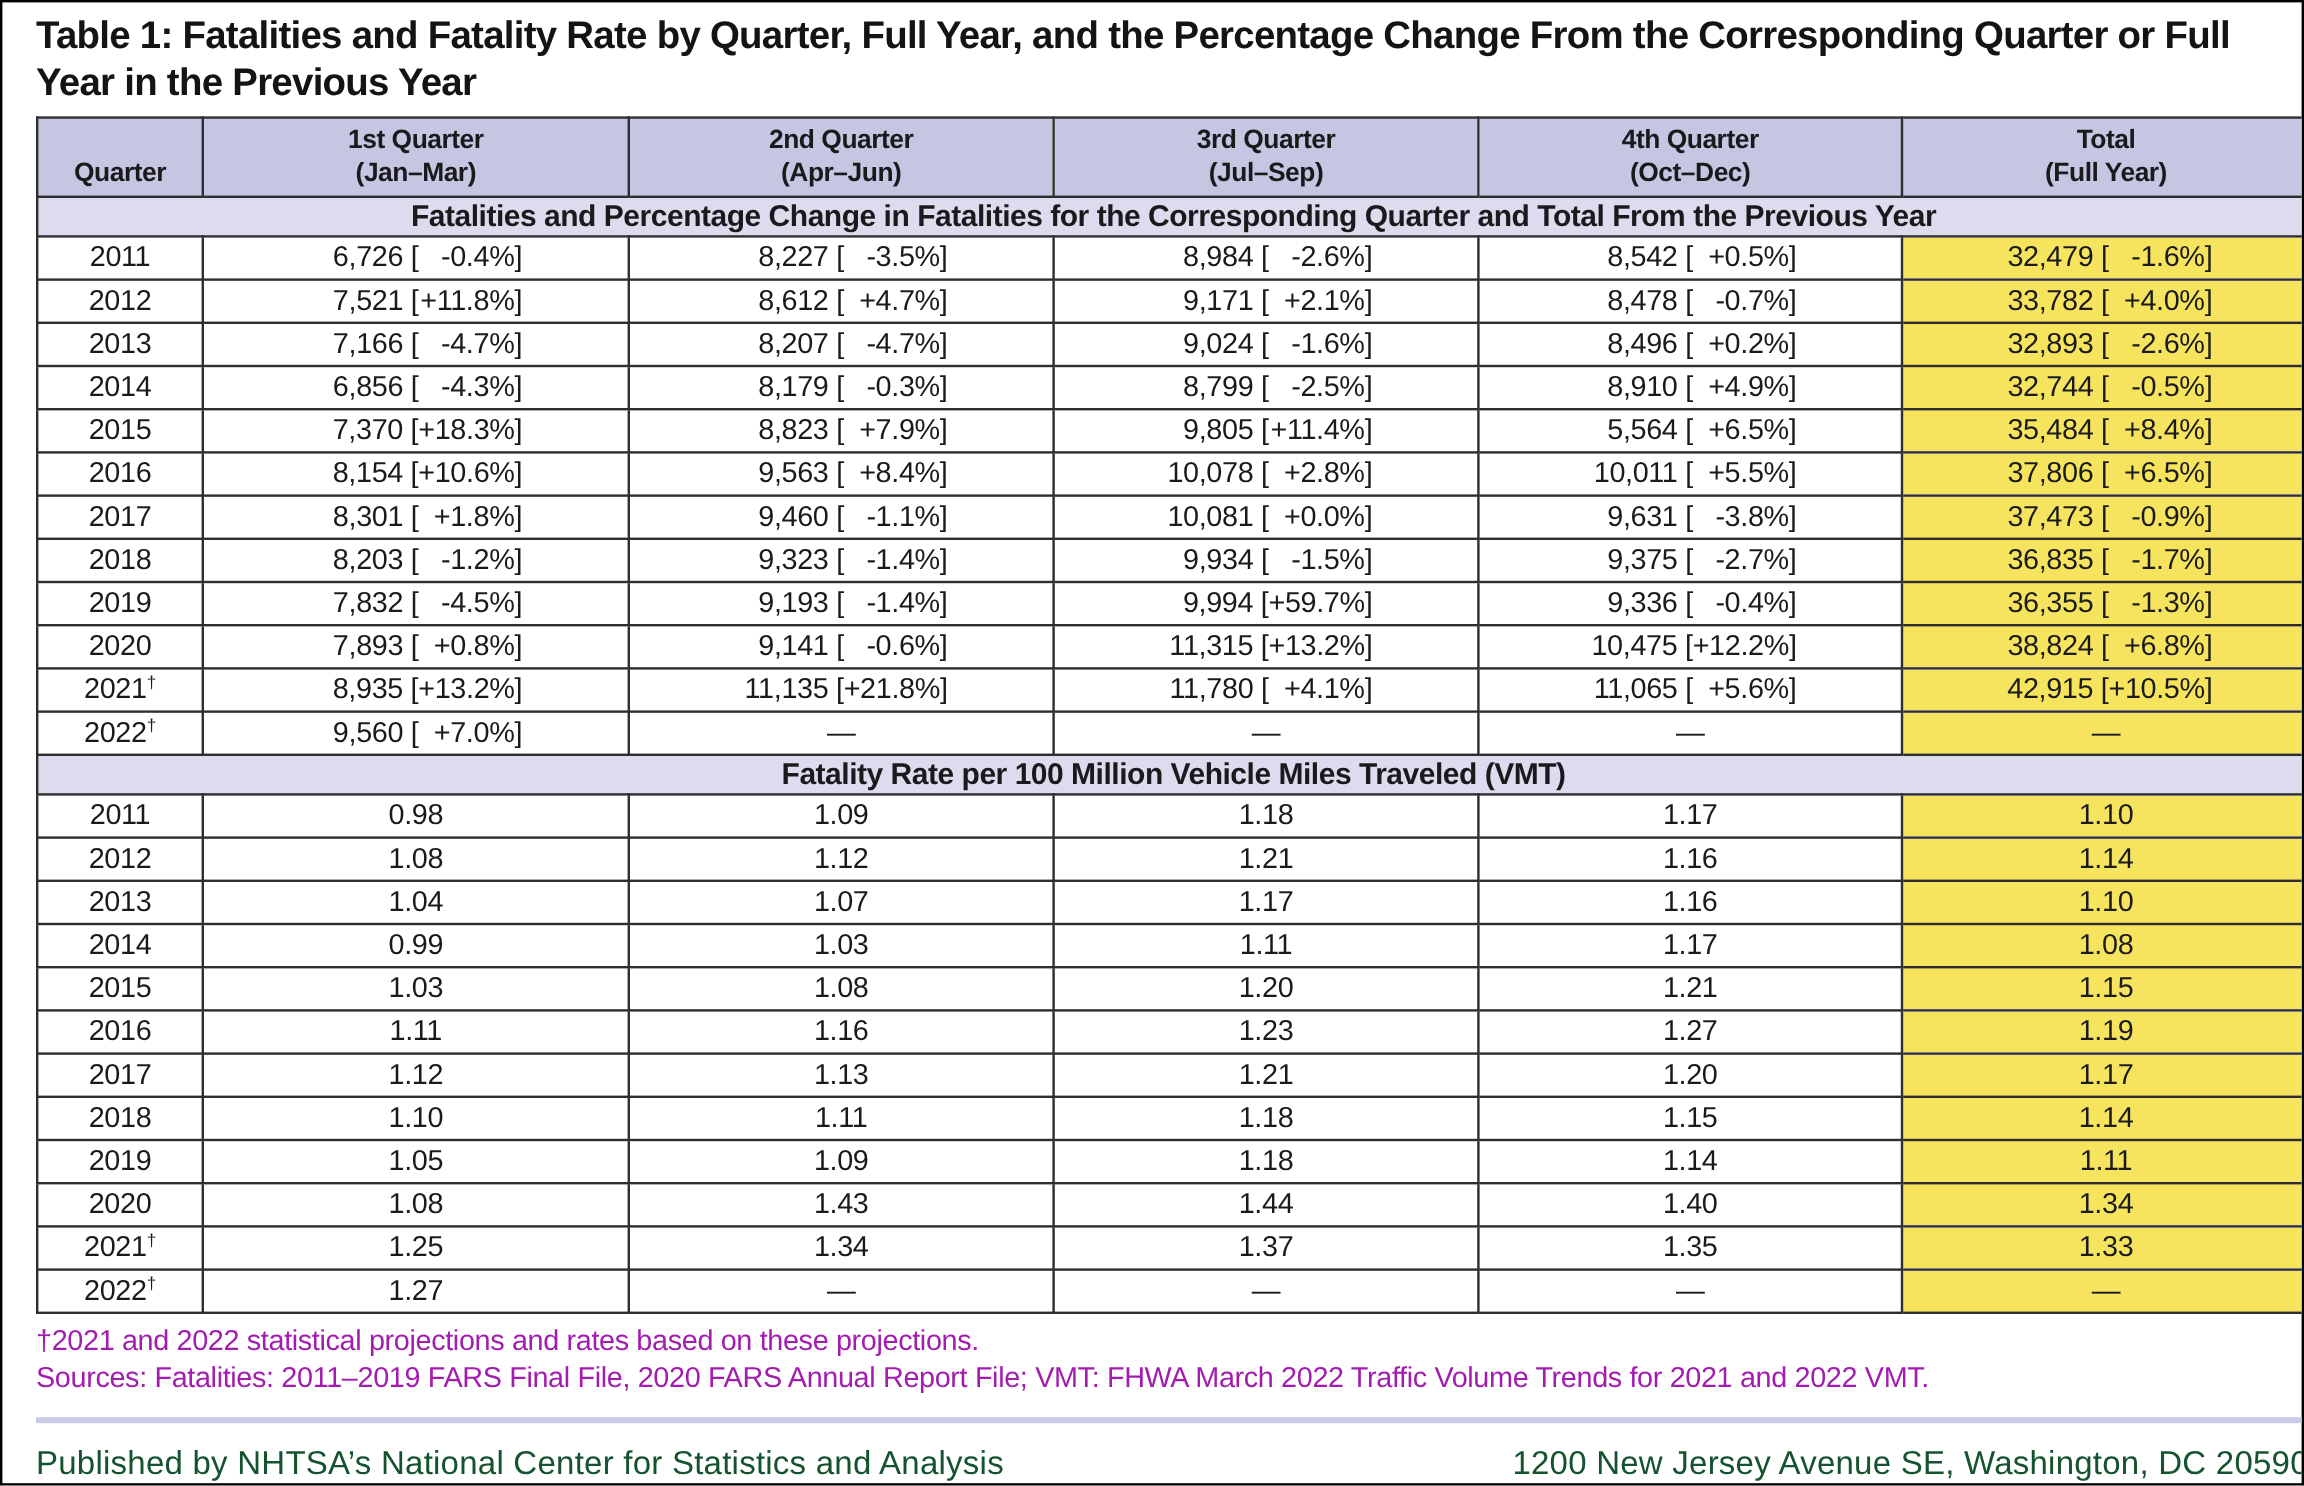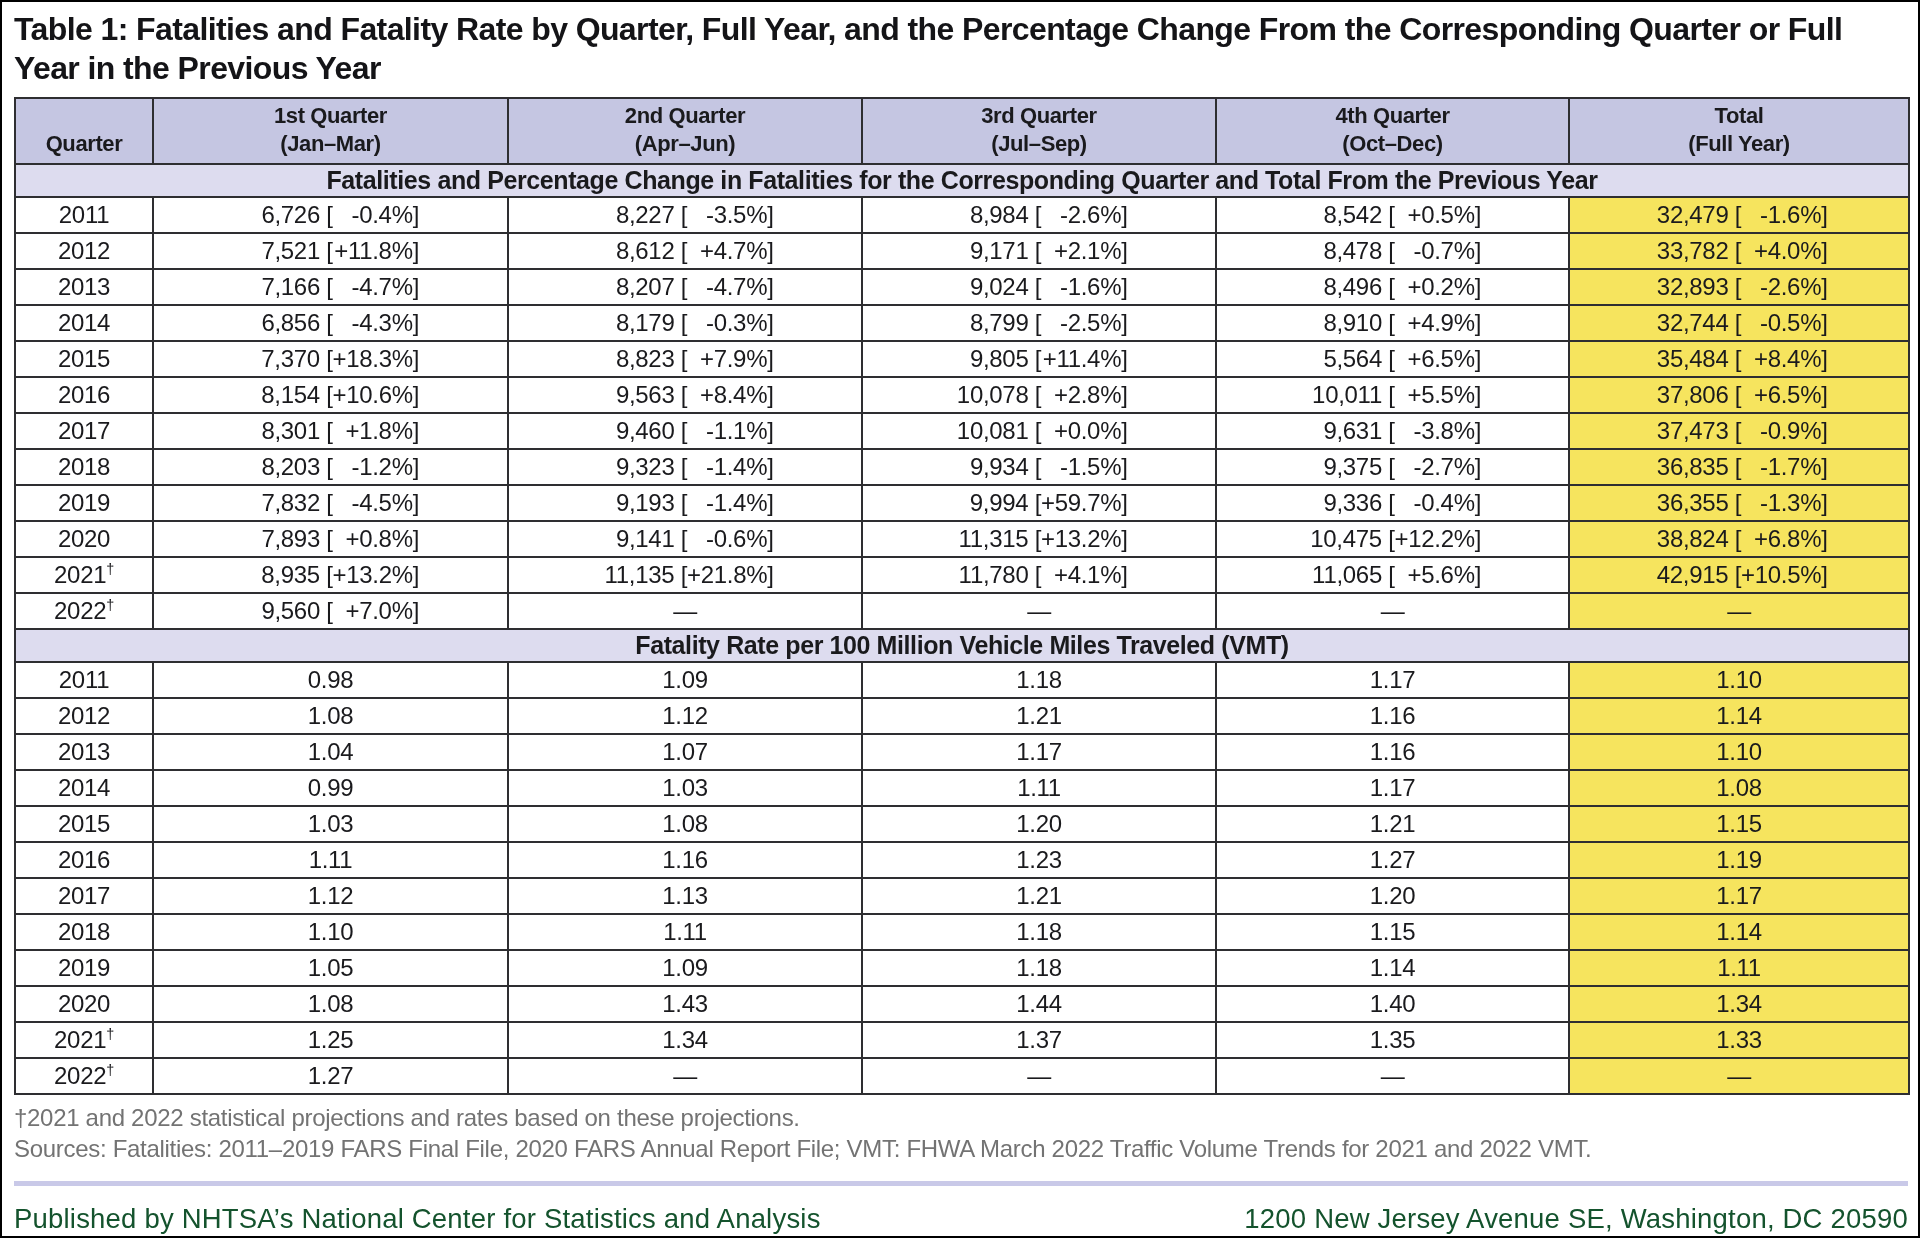--- a/index.html
+++ b/index.html
@@ -9,21 +9,21 @@
     --border-col:#2e2e31;
     --text-col:#1a1a1d;
     --divider-col:#c9c9e8;
   }
   *{box-sizing:border-box;margin:0;padding:0;}
   html,body{background:#888;}
   .page{
     width:1920px;height:1238px;
     background:#fff;
     border:2px solid #000;
-    padding:6px 12px 0 12px;
+    padding:6px 12px 0 28px;
     font-family:"Liberation Sans", sans-serif;
     color:var(--text-col);
     position:relative;
     overflow:hidden;
   }
   .title{
     font-size:32px;
     font-weight:700;
     letter-spacing:-0.6px;
     line-height:1.22;
@@ -72,21 +72,21 @@
   td.total{background:var(--total-bg);}
   td.year sup{font-size:60%;vertical-align:super;line-height:0;}
   .fwrap{display:inline-flex;align-items:baseline;}
   .fnum{min-width:78px;text-align:right;}
   .fpct{min-width:80px;text-align:right;}
   .footnotes{
     margin-top:7px;
     font-size:24px;
     letter-spacing:-0.3px;
     line-height:1.3;
-    color:#737373;
+    color:#a21caf;
   }
   .divider{
     height:5px;
     background:var(--divider-col);
     margin-top:17px;
     width:1894px;
   }
   .footer{
     display:flex;
     justify-content:space-between;

